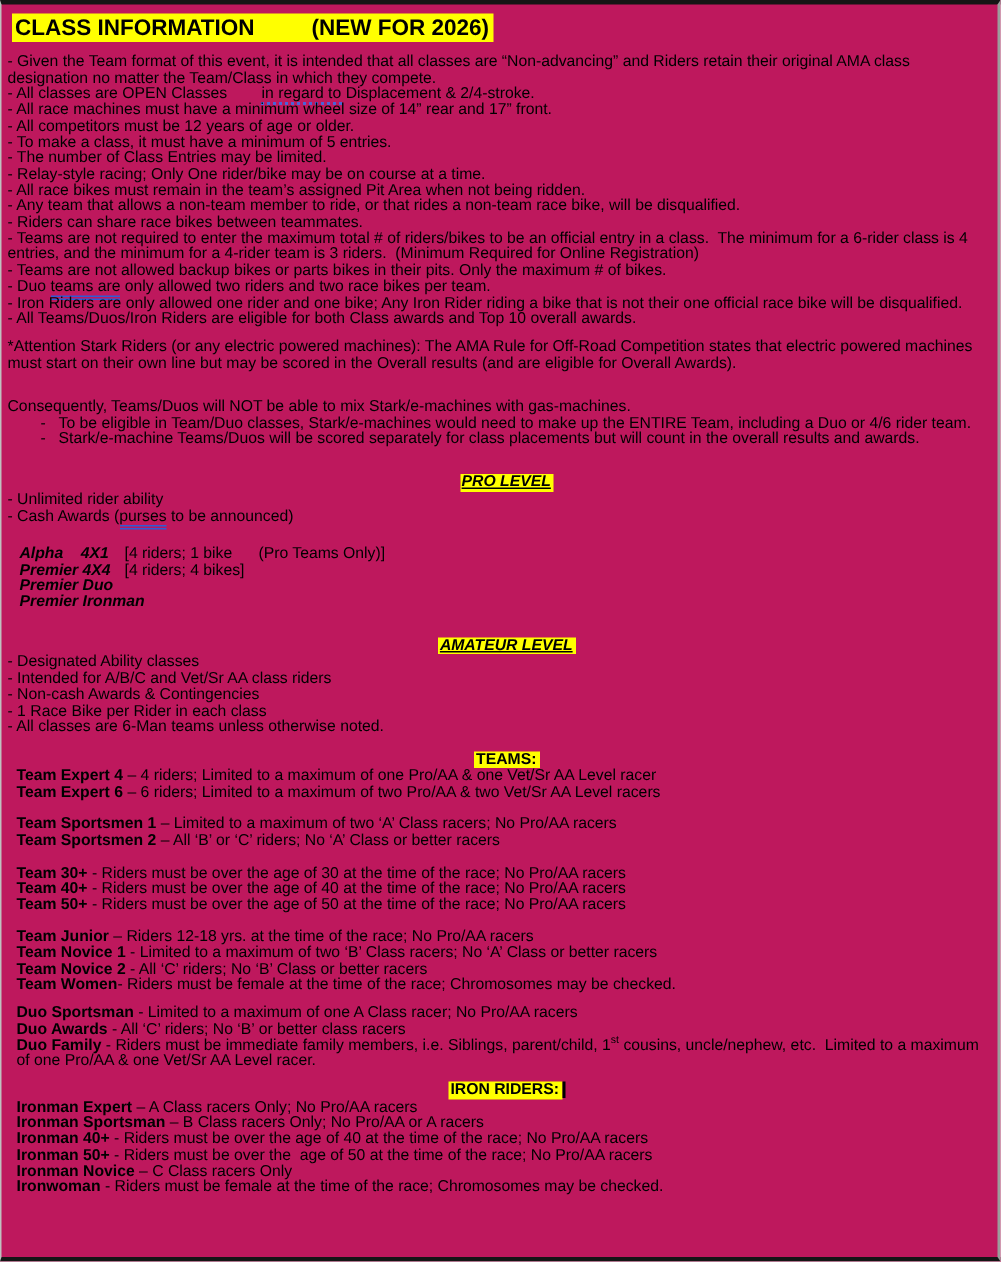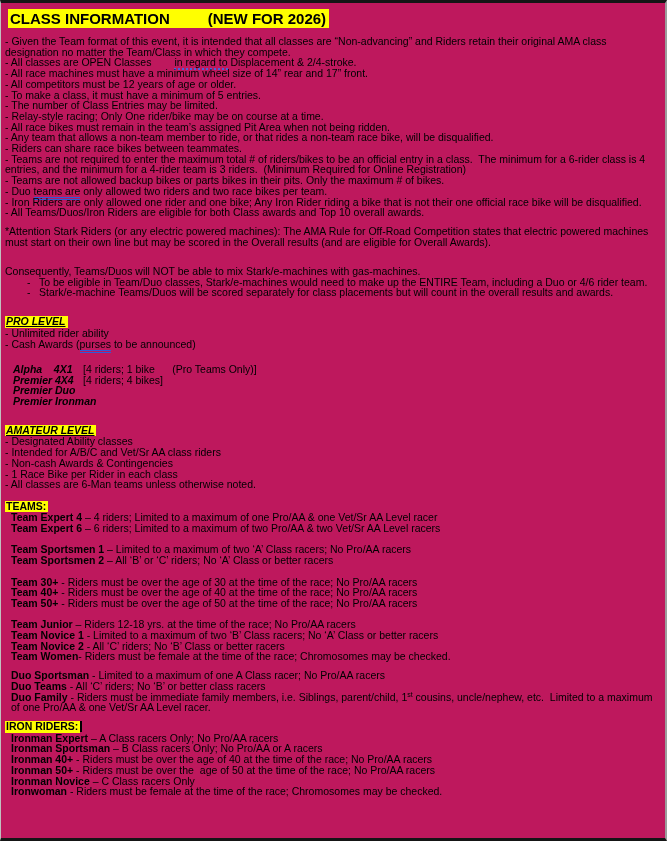--- a/index.html
+++ b/index.html
@@ -29,21 +29,21 @@
   .title-hl {
     display: inline-block;
     background: #ffff00;
     font-weight: bold;
     font-size: 15px;
     line-height: 17px;
     padding: 1px 3px 1px 2px;
   }
   .title-gap { display: inline-block; width: 38px; }
 
-  .sec-head-row { margin-left: 0; }
+  .sec-head-row { margin-left: 14px; text-align: center; }
   .sec-hl {
     display: inline-block;
     background: #ffff00;
     font-weight: bold;
     padding: 0 2px 1px 1px;
   }
   .italic-u { font-style: italic; text-decoration: underline; }
   .cursor-bar {
     display: inline-block;
     width: 2px; height: 11px;
@@ -136,21 +136,21 @@
   <div class="ln indent"><span class="b">Team 50+</span><span> - Riders must be over the age of 50 at the time of the race; No Pro/AA racers</span></div>
   <div class="blank"></div>
   <div class="ln indent"><span class="b">Team Junior</span><span> – Riders 12-18 yrs. at the time of the race; No Pro/AA racers</span></div>
   <div class="ln indent"><span class="b">Team Novice 1</span><span> - Limited to a maximum of two ‘B’ Class racers; No ‘A’ Class or better racers</span></div>
   <div class="ln indent"><span class="b">Team Novice 2</span><span> - All ‘C’ riders; No ‘B’ Class or better racers</span></div>
   <div class="ln indent"><span class="b">Team Women</span><span>- Riders must be female at the time of the race; Chromosomes may be checked.</span></div>
 
   <div class="blank-s"></div>
 
   <div class="ln indent"><span class="b">Duo Sportsman</span><span> - Limited to a maximum of one A Class racer; No Pro/AA racers</span></div>
-  <div class="ln indent"><span class="b">Duo Teams</span><span> - All ‘C’ riders; No ‘B’ or better class racers</span></div>
+  <div class="ln indent"><span class="b">Duo Awards</span><span> - All ‘C’ riders; No ‘B’ or better class racers</span></div>
   <div class="ln indent"><span class="b">Duo Family</span><span> - Riders must be immediate family members, i.e. Siblings, parent/child, 1</span><sup>st</sup><span> cousins, uncle/nephew, etc.  Limited to a maximum of one Pro/AA &amp; one Vet/Sr AA Level racer.</span></div>
 
   <div class="blank-s"></div>
 
   <div class="sec-head-row"><span class="sec-hl">IRON RIDERS:</span><span class="cursor-bar"></span></div>
   <div class="ln indent"><span class="b">Ironman Expert</span><span> – A Class racers Only; No Pro/AA racers</span></div>
   <div class="ln indent"><span class="b">Ironman Sportsman</span><span> – B Class racers Only; No Pro/AA or A racers</span></div>
   <div class="ln indent"><span class="b">Ironman 40+</span><span> - Riders must be over the age of 40 at the time of the race; No Pro/AA racers</span></div>
   <div class="ln indent"><span class="b">Ironman 50+</span><span> - Riders must be over the  age of 50 at the time of the race; No Pro/AA racers</span></div>
   <div class="ln indent"><span class="b">Ironman Novice</span><span> – C Class racers Only</span></div>

